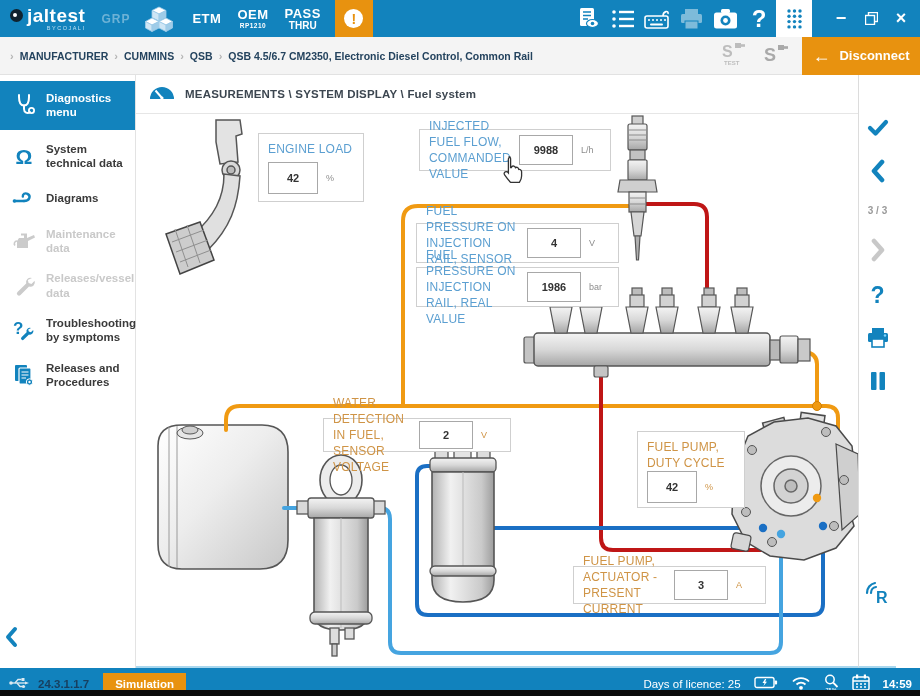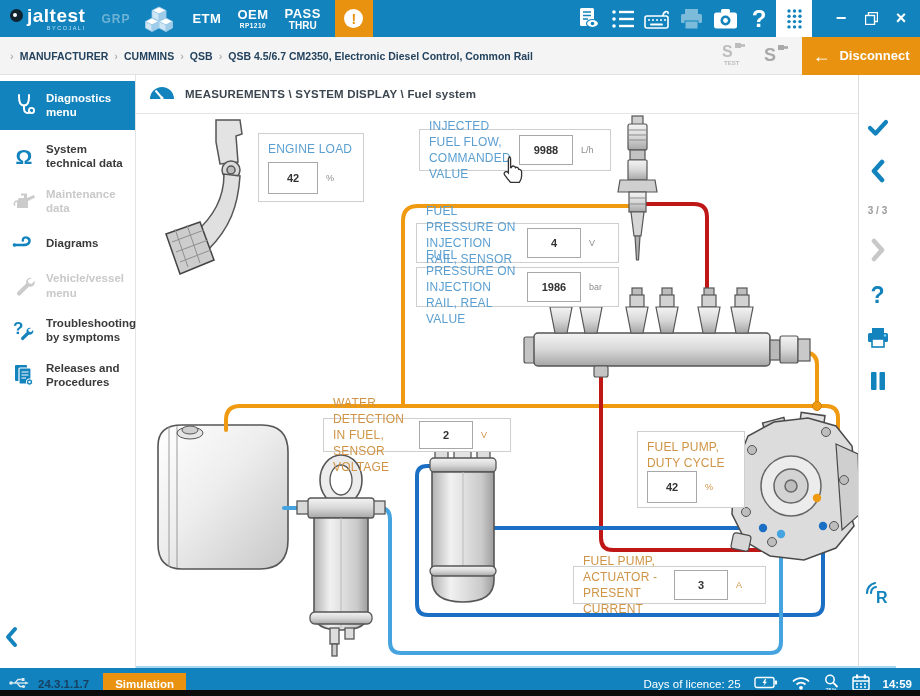--- a/index.html
+++ b/index.html
@@ -263,48 +263,48 @@
           </svg>
         </span>
         <span>Diagnostics menu</span>
       </div>
       <div class="side-item">
         <span class="sicon">
           <span style="color:#1283bd;font-size:21px;font-weight:bold;line-height:1">Ω</span>
         </span>
         <span>System technical data</span>
       </div>
+      <div class="side-item">
+        <span class="sicon">
+          <svg width="24" height="24" viewBox="0 0 24 24">
+            <g fill="none" stroke="#1283bd" stroke-width="2.4" stroke-linecap="round">
+              <path d="M2,14 H12"></path>
+              <path d="M12,14 C18,14 19,8.5 15.5,6.8 C13,5.6 10.5,7.2 10.8,9.6"></path>
+            </g>
+            <circle cx="2.5" cy="14" r="1.8" fill="#1283bd"></circle>
+          </svg>
+        </span>
+        <span>Diagrams</span>
+      </div>
       <div class="side-item disabled">
         <span class="sicon">
           <svg width="24" height="24" viewBox="0 0 24 24">
             <path d="M7,9 H12 V6.5 H9 V4.5 H15 V9 L22,6 L23,8.5 L16,12 V19 H5 V12 Z" fill="#cbcbcb"></path>
             <path d="M5,12 C2.5,12 1.5,15 3,16.5" fill="none" stroke="#cbcbcb" stroke-width="1.6"></path>
           </svg>
         </span>
         <span>Maintenance data</span>
       </div>
-      <div class="side-item">
-        <span class="sicon">
-          <svg width="24" height="24" viewBox="0 0 24 24">
-            <g fill="none" stroke="#1283bd" stroke-width="2.4" stroke-linecap="round">
-              <path d="M2,14 H12"></path>
-              <path d="M12,14 C18,14 19,8.5 15.5,6.8 C13,5.6 10.5,7.2 10.8,9.6"></path>
-            </g>
-            <circle cx="2.5" cy="14" r="1.8" fill="#1283bd"></circle>
-          </svg>
-        </span>
-        <span>Diagrams</span>
-      </div>
       <div class="side-item disabled">
         <span class="sicon">
           <svg width="24" height="24" viewBox="0 0 24 24">
             <path d="M20,4 a4.5,4.5 0 0 0 -5.8,5.6 L5.5,18 a2.1,2.1 0 1 0 3,3 L17,12.6 a4.5,4.5 0 0 0 5.6,-5.8 L19.5,9.9 L16.6,9 L15.8,6.1 Z" fill="#cbcbcb"></path>
           </svg>
         </span>
-        <span>Vehicle/vessel menu</span>
+        <span>Releases/vessel data</span>
       </div>
       <div class="side-item">
         <span class="sicon">
           <svg width="24" height="24" viewBox="0 0 24 24">
             <text x="1" y="16" font-size="17" font-weight="bold" fill="#1283bd" font-family="Liberation Sans,sans-serif">?</text>
             <path d="M19,10 a3.4,3.4 0 0 0 -4.4,4.2 L9.5,19.3 a1.6,1.6 0 1 0 2.3,2.3 L17,16.5 a3.4,3.4 0 0 0 4.2,-4.4 L18.9,14.3 L16.8,13.6 L16.2,11.5 Z" fill="#1283bd"></path>
           </svg>
         </span>
         <span>Troubleshooting by symptoms</span>
       </div>

